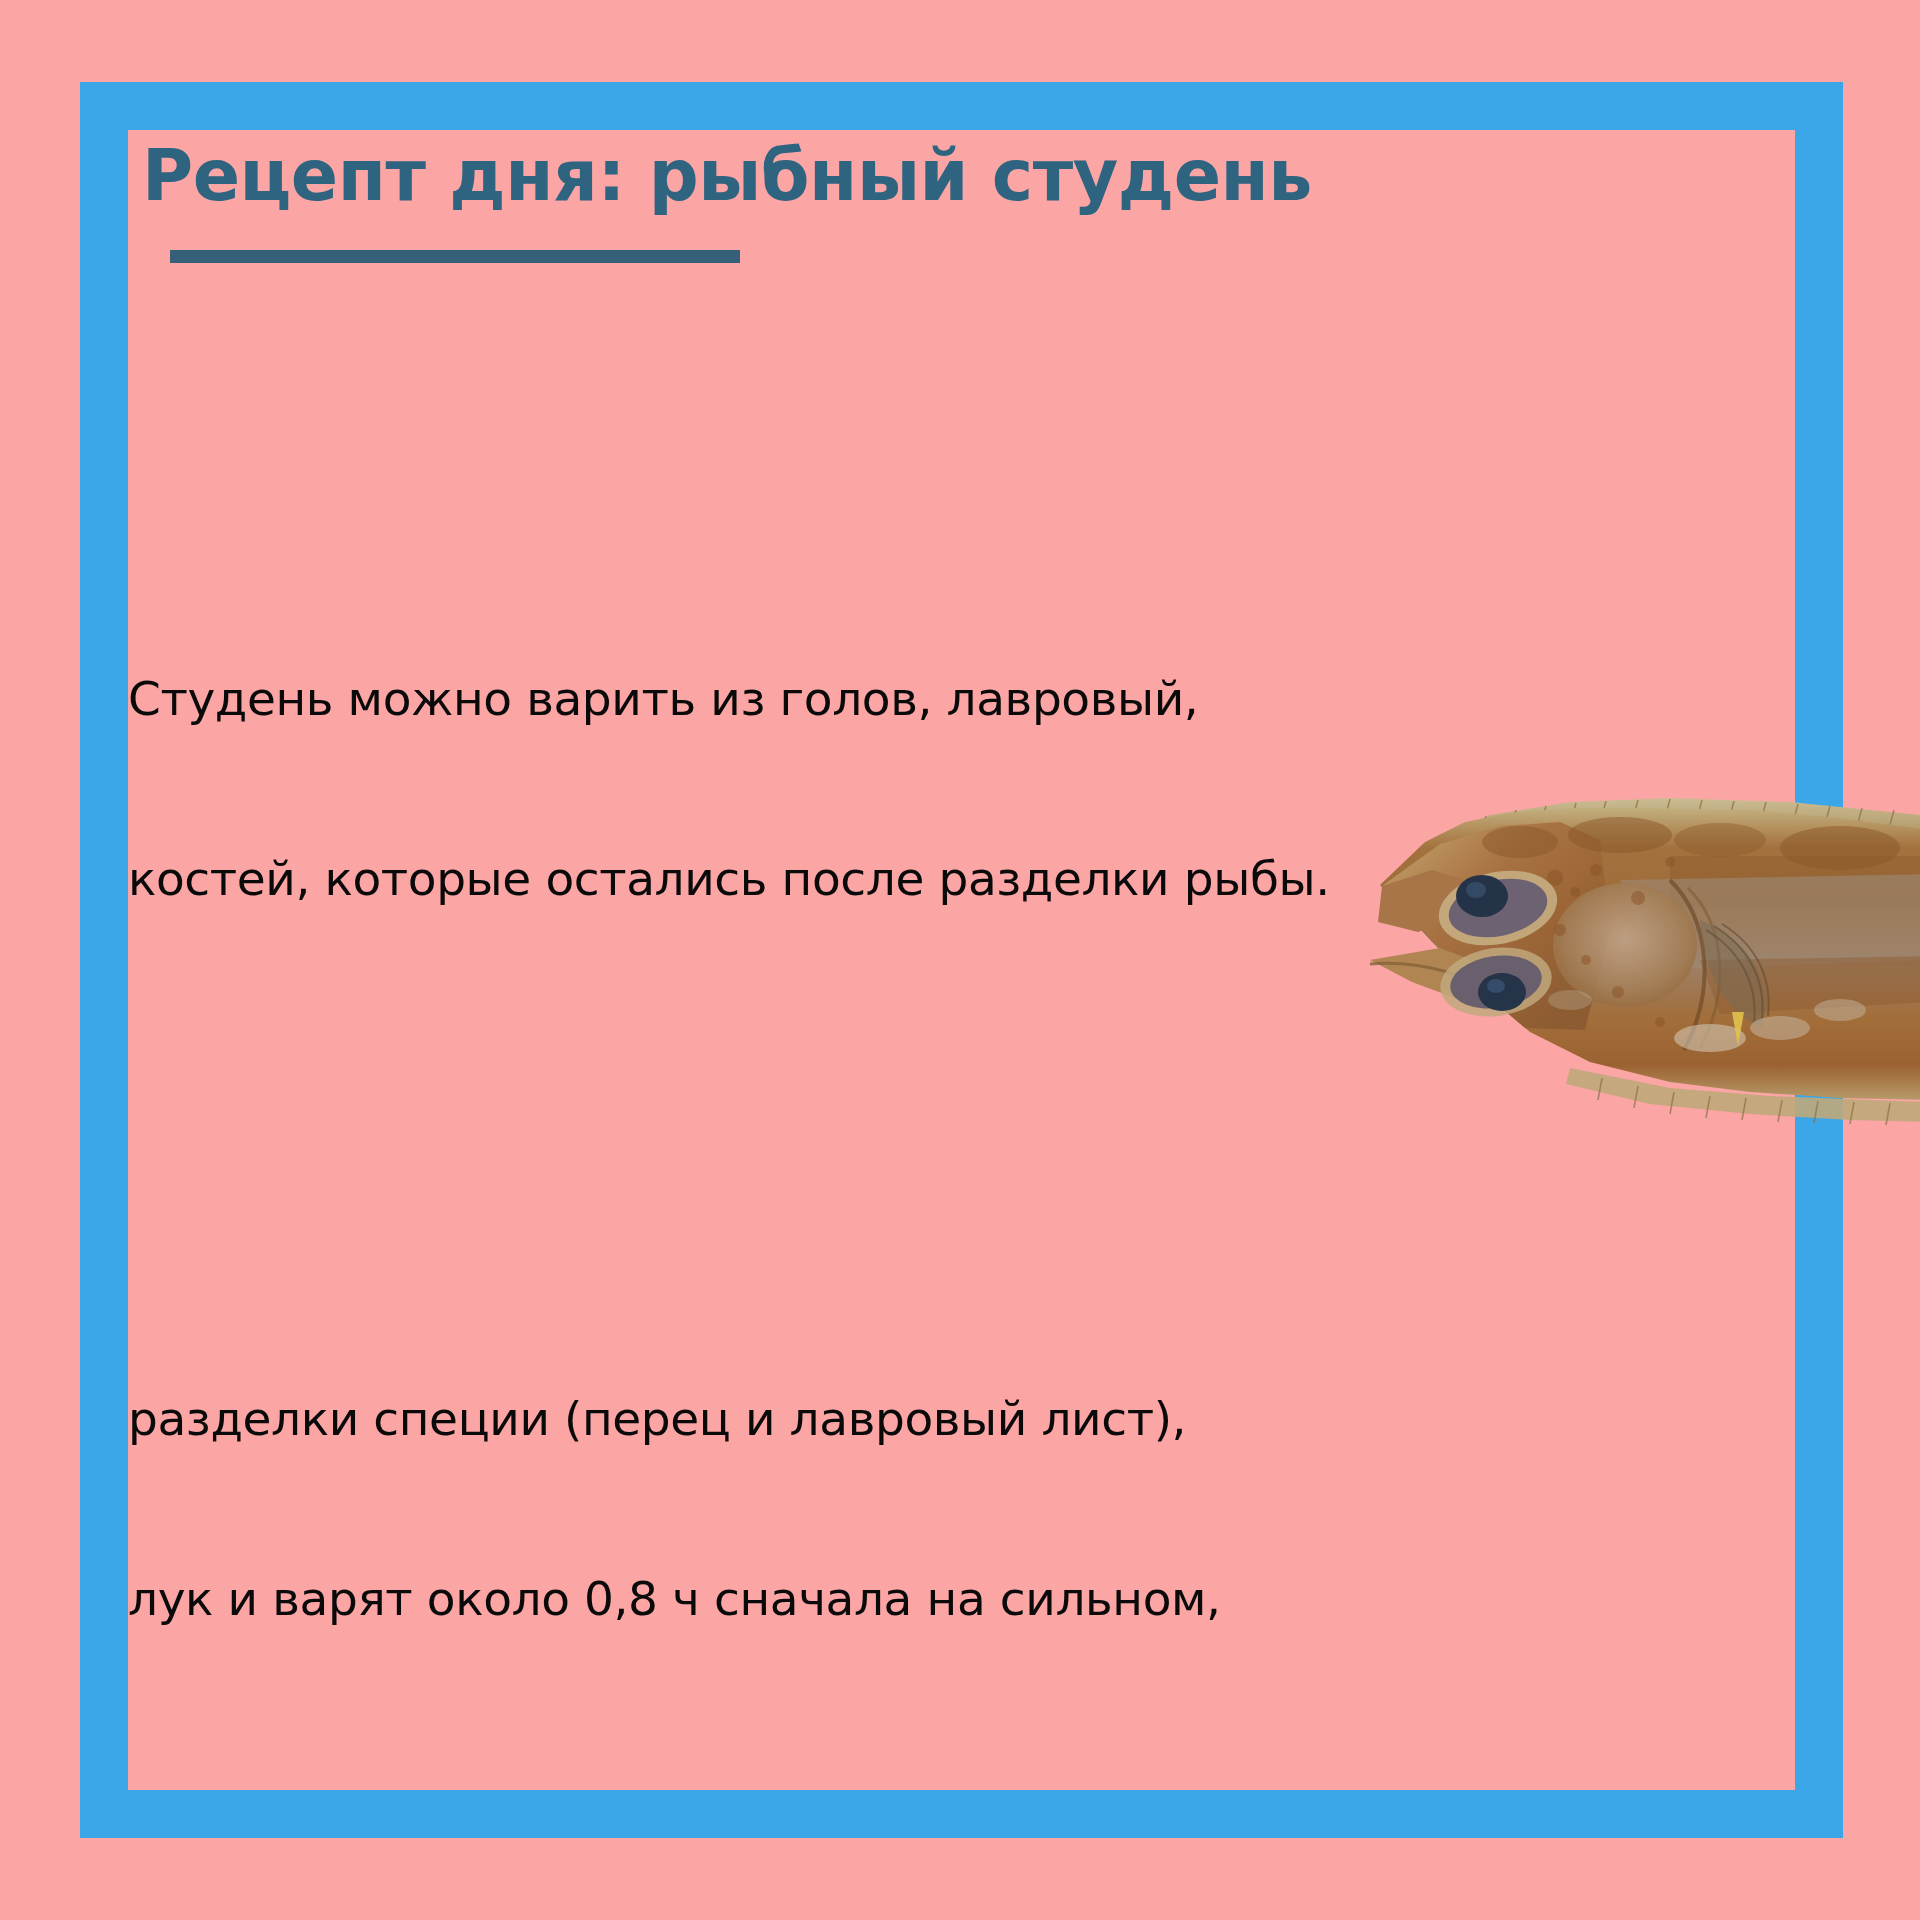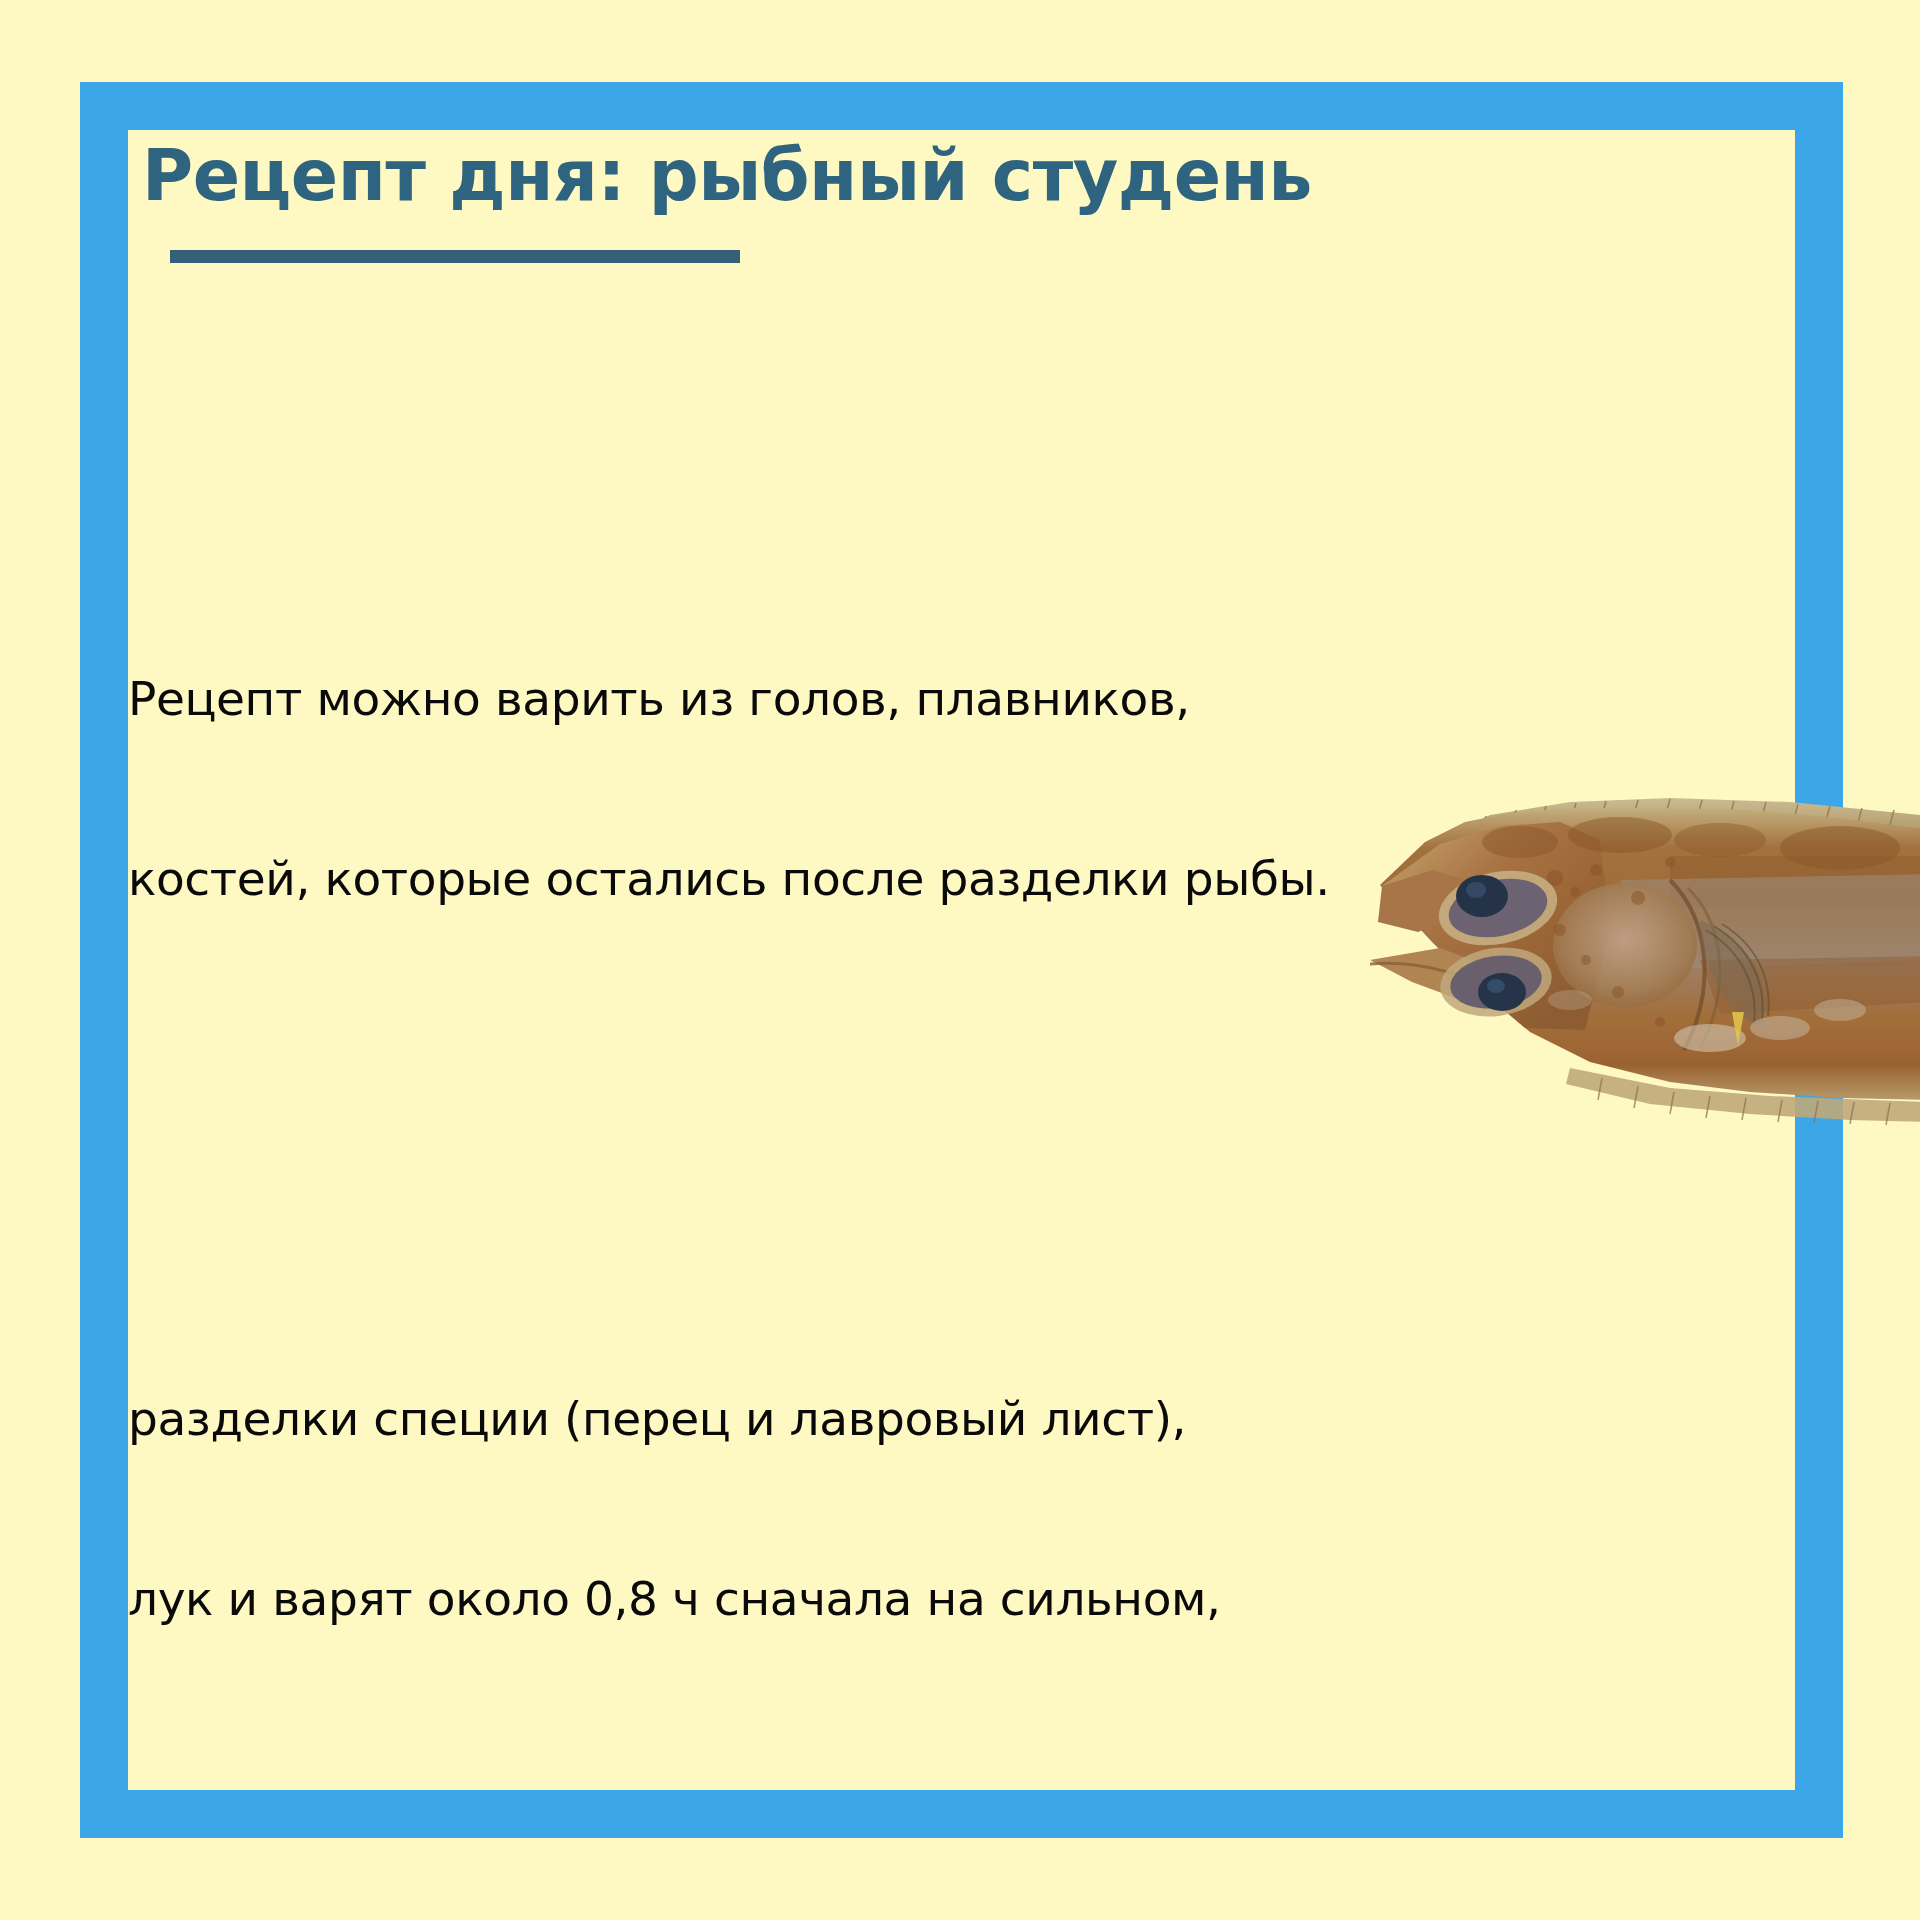--- a/index.html
+++ b/index.html
@@ -11,21 +11,21 @@
     width: 1920px;
     height: 1920px;
     overflow: hidden;
     font-family: "Liberation Sans", sans-serif;
   }
 
   .canvas {
     position: relative;
     width: 1920px;
     height: 1920px;
-    background: #fef9c3;
+    background: #fca5a5;
   }
 
   
   .frame {
     position: absolute;
     left: 80px;
     top: 82px;
     width: 1763px;
     height: 1756px;
     box-sizing: border-box;
@@ -113,21 +113,21 @@
   <div class="content">
 
     <div class="title-block">
       <h1 class="page-title">Рецепт дня: рыбный студень</h1>
       <div class="title-rule"></div>
     </div>
 
     <div class="body-text">
 
       <p class="para">
-        <span class="ln">Рецепт можно варить из голов, плавников,</span>
+        <span class="ln">Студень можно варить из голов, лавровый,</span>
         <span class="ln">костей, которые остались после разделки рыбы.</span>
       </p>
 
       <p class="para">
         <span class="ln">разделки специи (перец и лавровый лист),</span>
         <span class="ln">лук и варят около 0,8 ч сначала на сильном,</span>
         
         
       </p>
 

